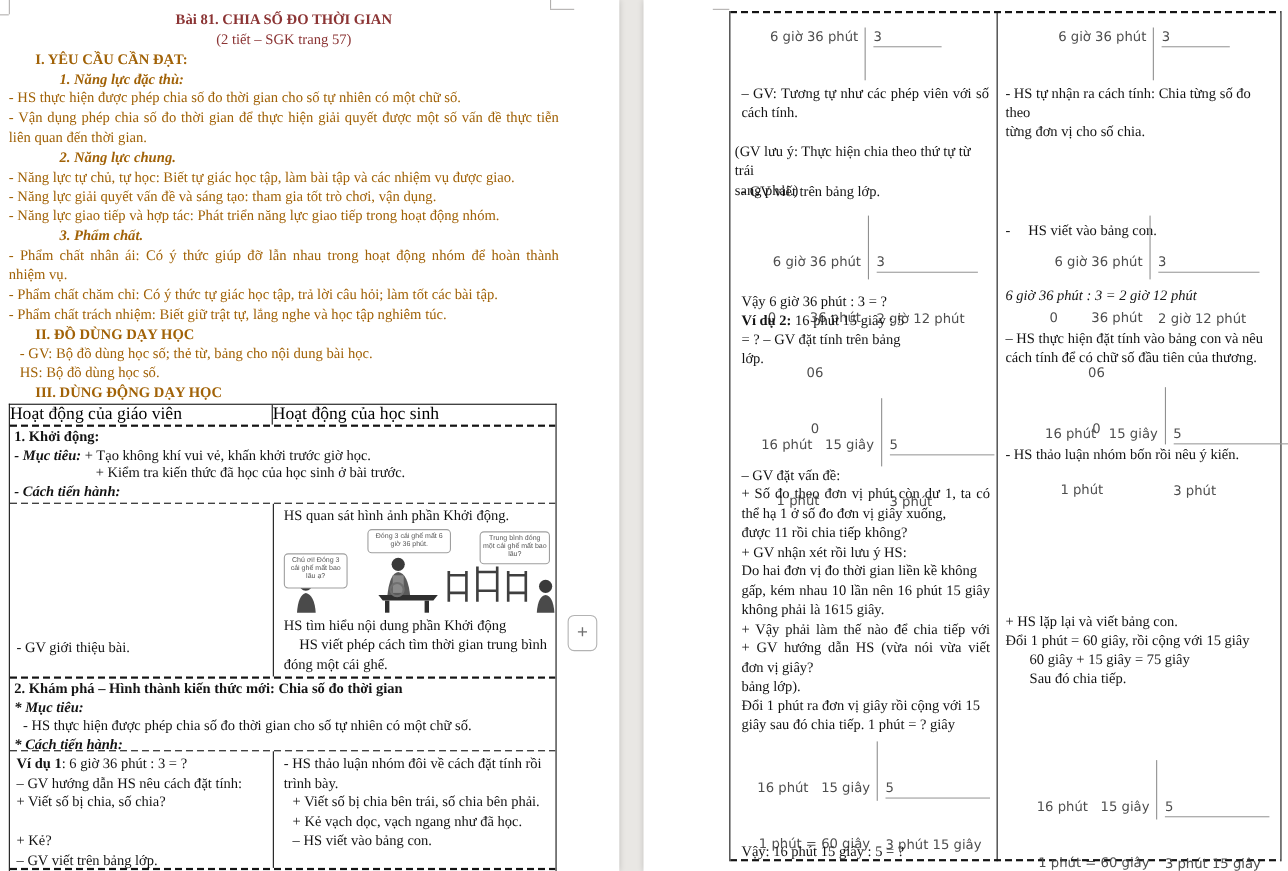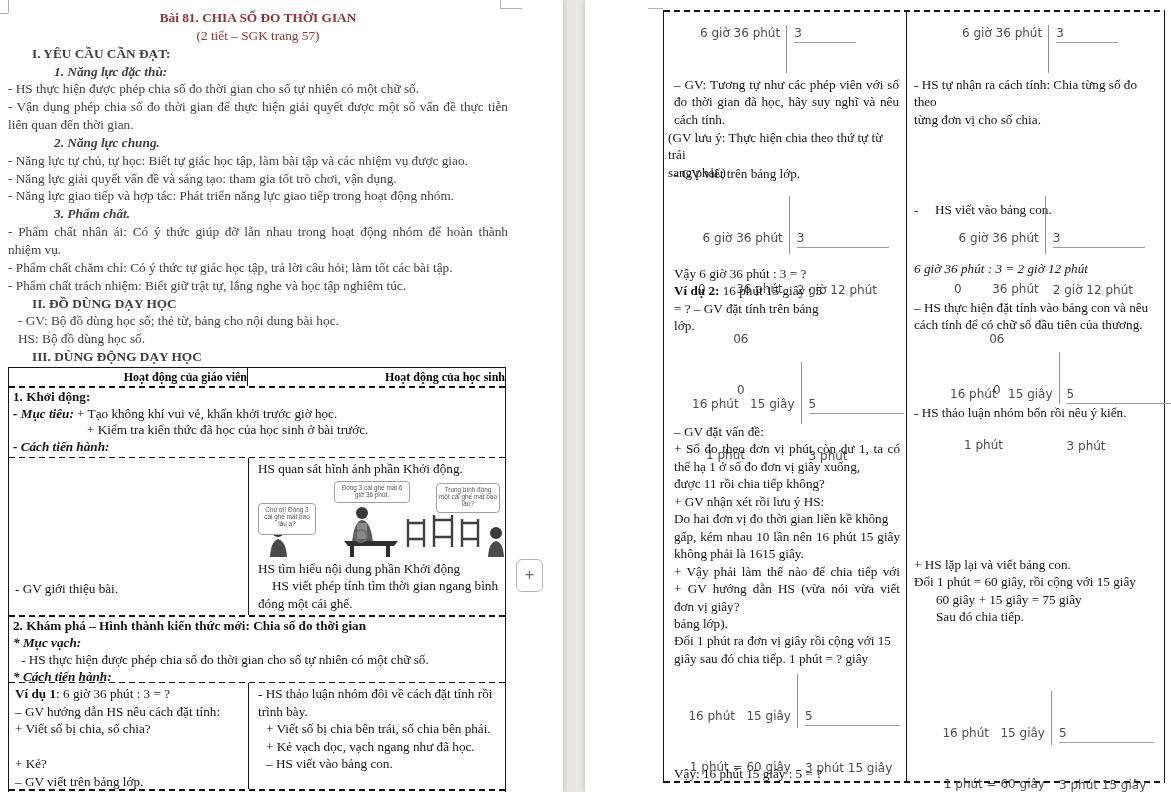--- a/index.html
+++ b/index.html
@@ -9,32 +9,32 @@
   .page{position:absolute;top:0;height:792px;background:#fff;box-shadow:0 0 6px rgba(0,0,0,.20);}
   .page-left{left:0;width:563px;}
   .page-right{left:585px;width:647px;}
   .ln{line-height:17.5px;font-size:13.2px;color:#131313;}
   .blank{min-height:17.5px;}
   b,.b{font-weight:bold;}
   .bi{font-weight:bold;font-style:italic;}
   .stretch{text-align:justify;text-align-last:justify;}
   
   .intro{position:absolute;left:8px;top:9px;width:500px;}
-  .intro>div{line-height:17.85px;font-size:13.3px;color:#404040;}
+  .intro>div{line-height:17.85px;font-size:13.3px;color:#a16207;}
   .t-title{text-align:center;font-weight:bold;font-size:14.2px;}
   .t-sub{text-align:center;font-size:13.3px;}
   .ind-h{padding-left:24px;}
   .ind-n{padding-left:46px;}
   .ind-g{padding-left:10px;}
   
   .tbl1{position:absolute;left:8px;top:367px;width:498px;height:425px;
         border:1.3px solid #141414;border-bottom:none;box-sizing:border-box;overflow:hidden;}
   .dash{height:1.6px;background:repeating-linear-gradient(90deg,#141414 0,#141414 6px,transparent 6px,transparent 10px);}
   .thead{display:flex;height:18px;}
-  .thead>div{font-weight:bold;font-size:12px;text-align:right;line-height:18px;}
+  .thead>div{font-weight:normal;font-size:16px;text-align:left;line-height:18px;}
   .th1{width:239px;border-right:1.3px solid #141414;box-sizing:border-box;}
   .th2{flex:1;}
   .secrow{padding:1px 4px 0 4px;}
   .secrow .ln{line-height:16.9px;}
   .tworow{position:relative;}
   .vline{position:absolute;top:0;bottom:0;left:239px;width:1.3px;background:#141414;}
   .cell-l{position:absolute;left:0;top:0;width:238px;padding:2px 4px 0 6px;box-sizing:border-box;}
   .cell-r{position:absolute;left:241px;top:0;right:0;padding:2px 4px 0 8px;box-sizing:border-box;}
   .indent1{padding-left:74px;}
   .indent2{padding-left:14px;}
@@ -147,29 +147,29 @@
               </g>
 
               <circle cx="238" cy="54" r="6" fill="#3a3a3a"></circle>
               <path d="M230 78 Q231 63 238 62 Q245 63 246 78 Z" fill="#4a4a4a"></path>
             </svg>
             <div class="bubble" style="left:0px;top:24px;width:58px;height:32px;">Chú ơi! Đóng 3 cái ghế mất bao lâu ạ?</div>
             <div class="bubble" style="left:76px;top:2px;width:76px;height:22px;">Đóng 3 cái ghế mất 6 giờ 36 phút.</div>
             <div class="bubble" style="left:178px;top:4px;width:64px;height:30px;">Trung bình đóng một cái ghế mất bao lâu?</div>
           </div>
           <div class="ln">HS tìm hiểu nội dung phần Khởi động</div>
-          <div class="ln indent2">HS viết phép tính tìm thời gian ngang bình</div>
+          <div class="ln indent2">HS viết phép cách tìm thời gian trung bình</div>
           <div class="ln">đóng một cái ghế.</div>
         </div>
       </div>
       <div class="dash"></div>
 
       <div class="secrow" style="height:64px;">
         <div class="ln b">2. Khám phá – Hình thành kiến thức mới: Chia số đo thời gian</div>
-        <div class="ln bi">* Mục vạch:</div>
+        <div class="ln bi">* Mục tiêu:</div>
         <div class="ln indent3">- HS thực hiện được phép chia số đo thời gian cho số tự nhiên có một chữ số.</div>
         <div class="ln bi">* Cách tiến hành:</div>
       </div>
       <div class="dash"></div>
 
       <div class="tworow" style="height:106px;">
         <div class="vline"></div>
         <div class="cell-l">
           <div class="ln"><span class="b">Ví dụ 1</span><span>: 6 giờ 36 phút : 3 = ?</span></div>
           <div class="ln">– GV hướng dẫn HS nêu cách đặt tính:</div>
@@ -202,21 +202,20 @@
 
       <div class="col col-gv">
 
         <div class="division" style="left:36px;top:15px;">
           <div class="dvd"><div>6 giờ 36 phút</div></div>
           <div class="dvs" style="height:48px;"><div class="qline" style="width:62px;">3</div></div>
         </div>
 
         <div class="blk" style="left:10px;top:66px;width:225px;">
           <div class="ln stretch">– GV: Tương tự như các phép viên với số</div>
-          <div class="ln stretch">đo thời gian đã học, hãy suy nghĩ và nêu</div>
           <div class="ln">cách tính.</div>
         </div>
         <div class="blk" style="left:4px;top:119px;width:232px;">
           <div class="ln">(GV lưu ý: Thực hiện chia theo thứ tự từ trái</div>
           <div class="ln">sang phải.)</div>
         </div>
         <div class="blk" style="left:10px;top:155px;width:225px;">
           <div class="ln">- GV viết trên bảng lớp.</div>
         </div>
 

